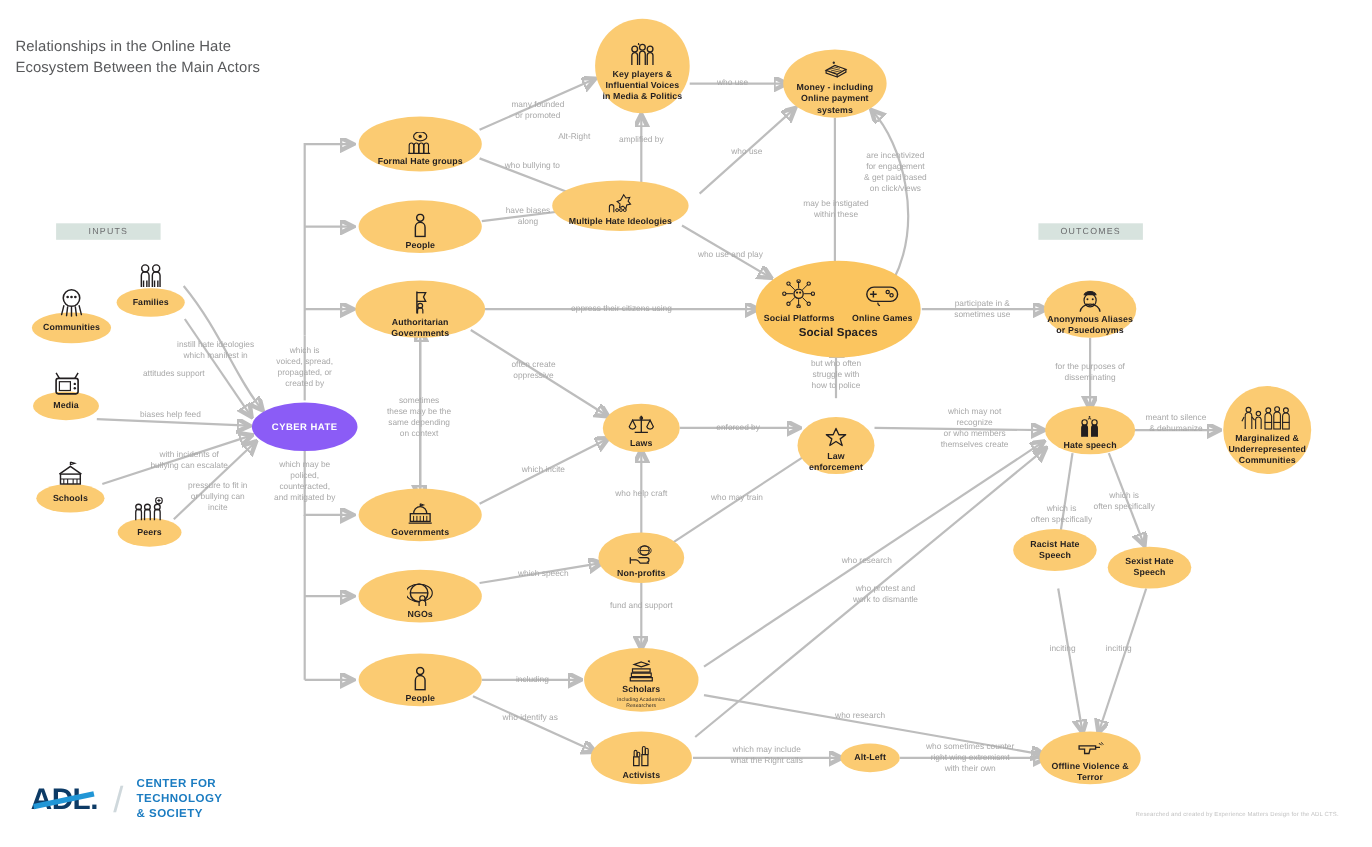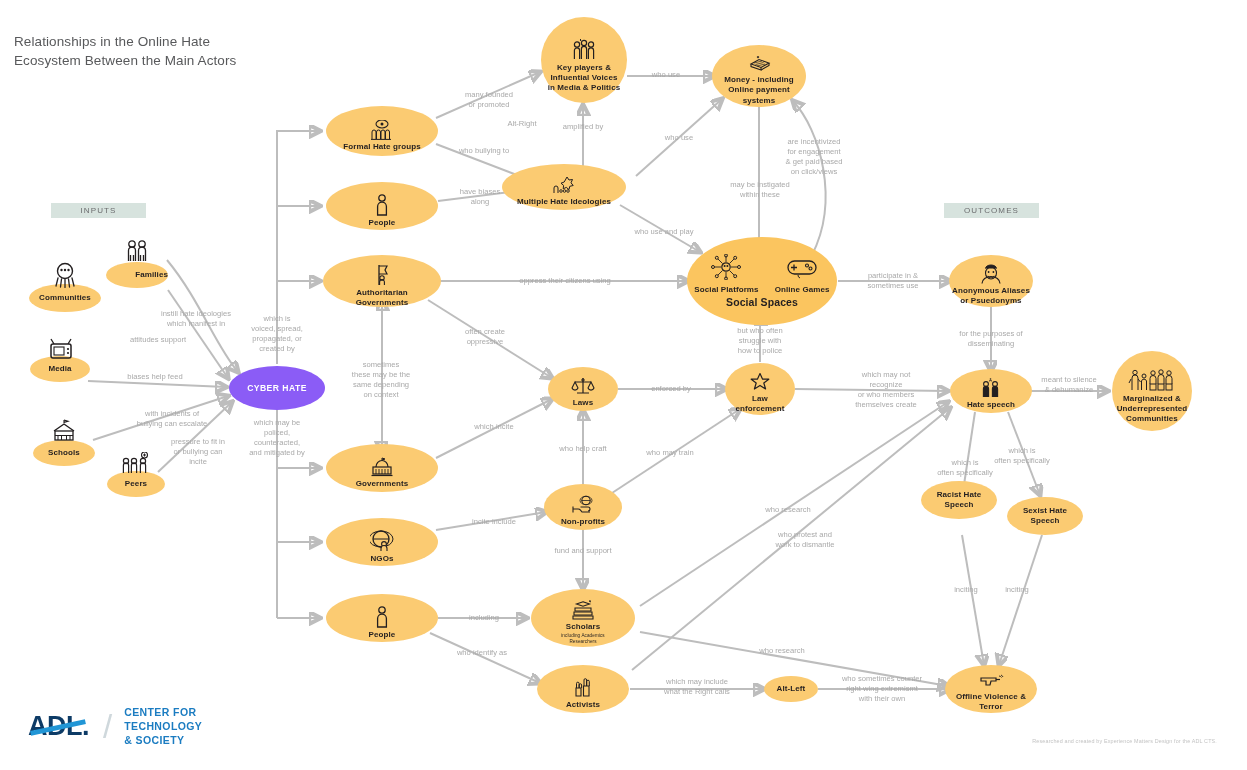--- a/index.html
+++ b/index.html
@@ -256,21 +256,21 @@
   <div class="elabel" style="left:991px;top:339px;width:90px;">for the purposes of
 disseminating</div>
   <div class="elabel" style="left:886px;top:390px;width:90px;">which may not
 recognize
 or who members
 themselves create</div>
   <div class="elabel" style="left:1069px;top:385px;width:72px;">meant to silence
 &amp; dehumanize</div>
   <div class="elabel" style="left:583px;top:449px;width:70px;">who help craft</div>
   <div class="elabel" style="left:670px;top:453px;width:70px;">who may train</div>
-  <div class="elabel" style="left:494px;top:522px;width:70px;">incite include</div>
+  <div class="elabel" style="left:494px;top:522px;width:70px;">which speech</div>
   <div class="elabel" style="left:583px;top:551px;width:80px;">fund and support</div>
   <div class="elabel" style="left:484px;top:618px;width:60px;">including</div>
   <div class="elabel" style="left:482px;top:653px;width:70px;">who identify as</div>
   <div class="elabel" style="left:788px;top:510px;width:70px;">who research</div>
   <div class="elabel" style="left:805px;top:540px;width:80px;">who protest and
 work to dismantle</div>
   <div class="elabel" style="left:782px;top:651px;width:70px;">who research</div>
   <div class="elabel" style="left:697px;top:687px;width:90px;">which may include
 what the Right calls</div>
   <div class="elabel" style="left:882px;top:689px;width:102px;">who sometimes counter
@@ -289,21 +289,21 @@
   <div style="position:absolute;left:50px;top:262px;">
     <svg width="30" height="26" viewBox="0 0 30 26">
         <circle cx="15" cy="9" r="7.5" fill="none" stroke="#231f20" stroke-width="1.4"></circle>
         <circle cx="11.5" cy="8" r="1.2" fill="#231f20"></circle>
         <circle cx="15" cy="8" r="1.2" fill="#231f20"></circle>
         <circle cx="18.5" cy="8" r="1.2" fill="#231f20"></circle>
         <path d="M8 16 L6 24 M11.5 17 L10.5 25 M15 17.5 L15 25.5 M18.5 17 L19.5 25 M22 16 L24 24" stroke="#231f20" stroke-width="1.3" fill="none" stroke-linecap="round"></path>
       </svg>
   </div>
 
-  <div class="node" style="left:137px;top:275px;width:62px;height:26px;align-items:flex-end;">
+  <div class="node" style="left:137px;top:275px;width:62px;height:26px;">
     <span class="nlabel">Families</span>
   </div>
   <div style="position:absolute;left:124px;top:239px;">
     <svg width="26" height="26" viewBox="0 0 26 26">
         <circle cx="8" cy="5" r="3.2" fill="none" stroke="#231f20" stroke-width="1.3"></circle>
         <circle cx="18" cy="5" r="3.2" fill="none" stroke="#231f20" stroke-width="1.3"></circle>
         <path d="M4.5 22 L4.5 11.5 a3.5 3.5 0 0 1 7 0 L11.5 22 M6.5 22 L6.5 16 M9.5 22 L9.5 16" stroke="#231f20" stroke-width="1.3" fill="none"></path>
         <path d="M14.5 22 L14.5 11.5 a3.5 3.5 0 0 1 7 0 L21.5 22 M16.5 22 L16.5 16 M19.5 22 L19.5 16" stroke="#231f20" stroke-width="1.3" fill="none"></path>
       </svg>
   </div>
@@ -510,21 +510,21 @@
       <svg width="24" height="20" viewBox="0 0 24 20">
           <path d="M12 2 L12 17 M6 17 L18 17 M4 6 L20 6" stroke="#231f20" stroke-width="1.2" fill="none"></path>
           <circle cx="12" cy="4" r="1.2" fill="none" stroke="#231f20" stroke-width="1"></circle>
           <path d="M4 6 L1 12 a3.2 3.2 0 0 0 6 0 Z" fill="none" stroke="#231f20" stroke-width="1.1"></path>
           <path d="M20 6 L17 12 a3.2 3.2 0 0 0 6 0 Z" fill="none" stroke="#231f20" stroke-width="1.1"></path>
         </svg>
     </span>
     <span class="nlabel">Laws</span>
   </div>
 
-  <div class="node" style="left:760px;top:389px;width:70px;height:52px;padding-top:8px;justify-content:center;">
+  <div class="node" style="left:760px;top:405px;width:70px;height:52px;padding-top:8px;justify-content:center;">
     <span class="ico">
       <svg width="22" height="20" viewBox="0 0 22 20">
           <path d="M11 1.5 L13.6 7.2 L19.8 7.2 L14.8 11 L16.6 17 L11 13.4 L5.4 17 L7.2 11 L2.2 7.2 L8.4 7.2 Z" fill="none" stroke="#231f20" stroke-width="1.2" stroke-linejoin="round"></path>
         </svg>
     </span>
     <span class="nlabel">Law
 enforcement</span>
   </div>
 
   <div class="node" style="left:583px;top:507px;width:78px;height:46px;padding-top:8px;">

